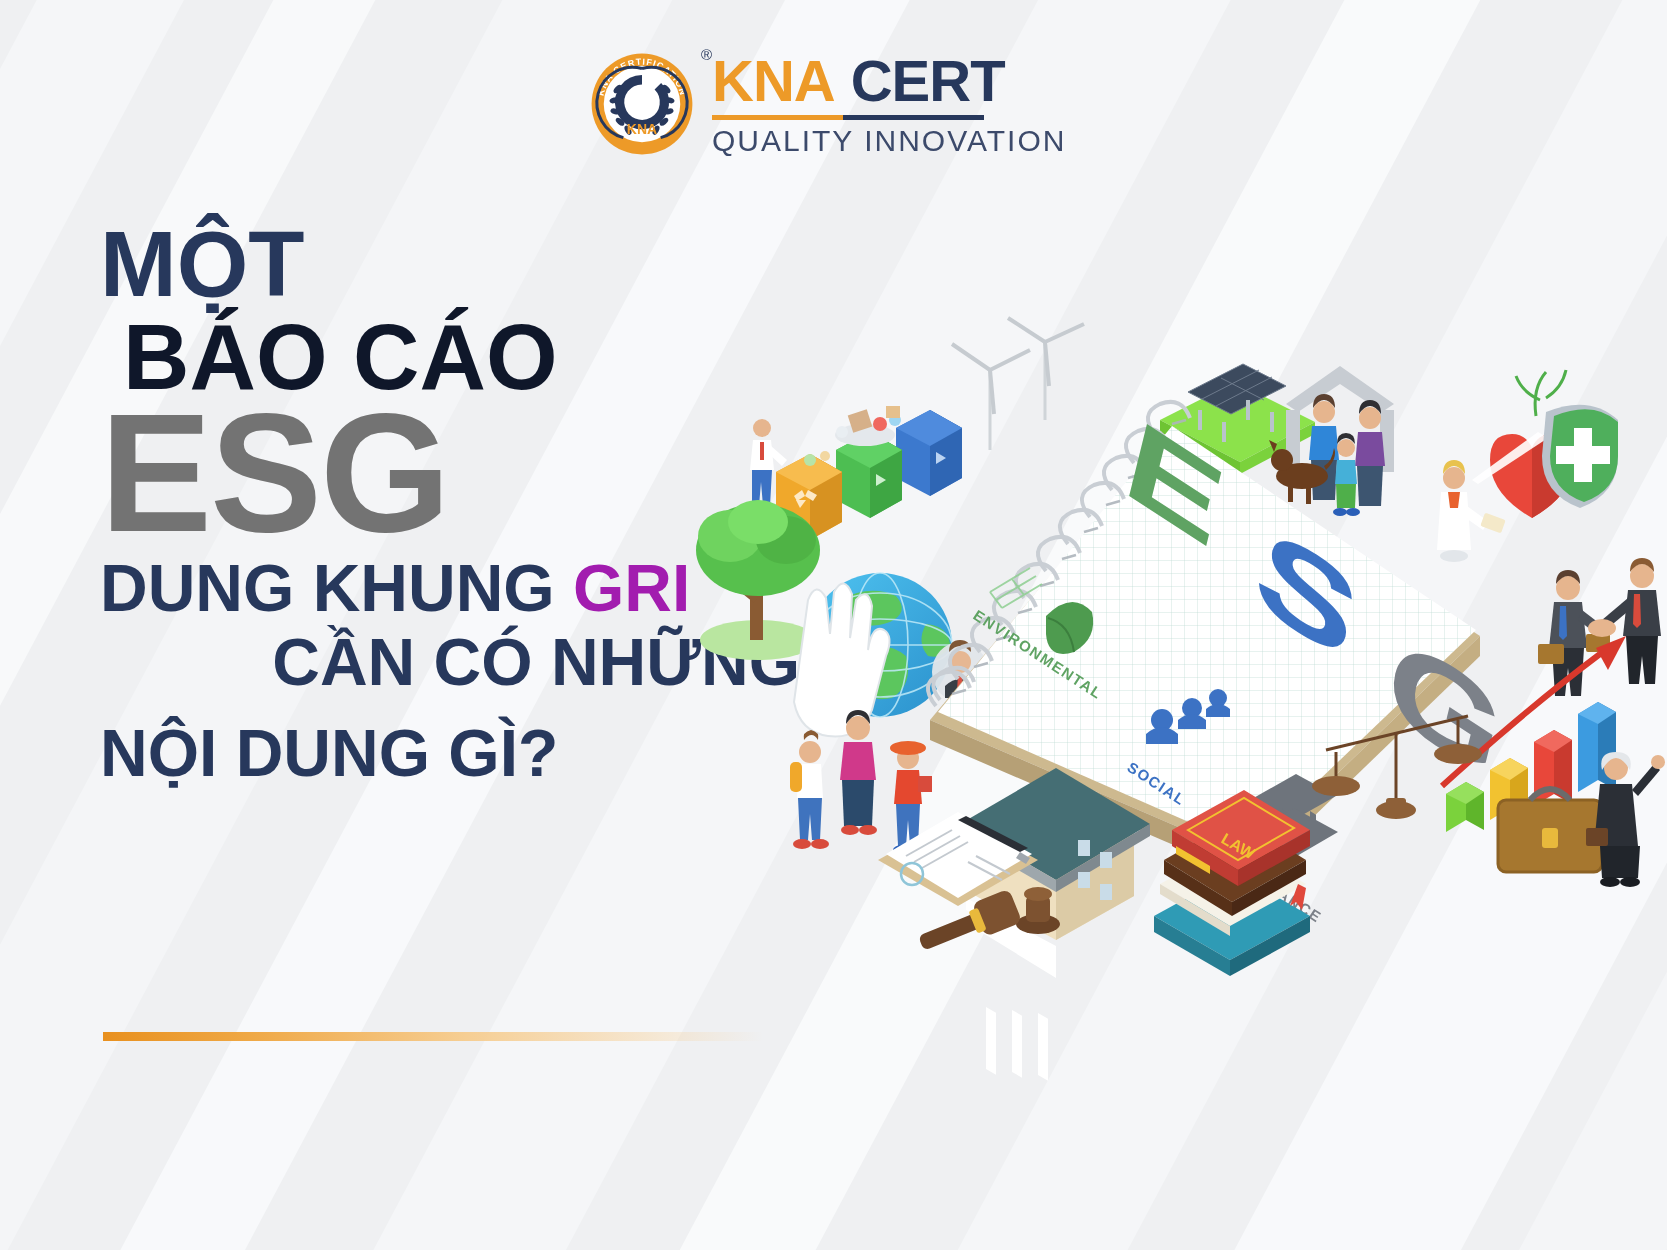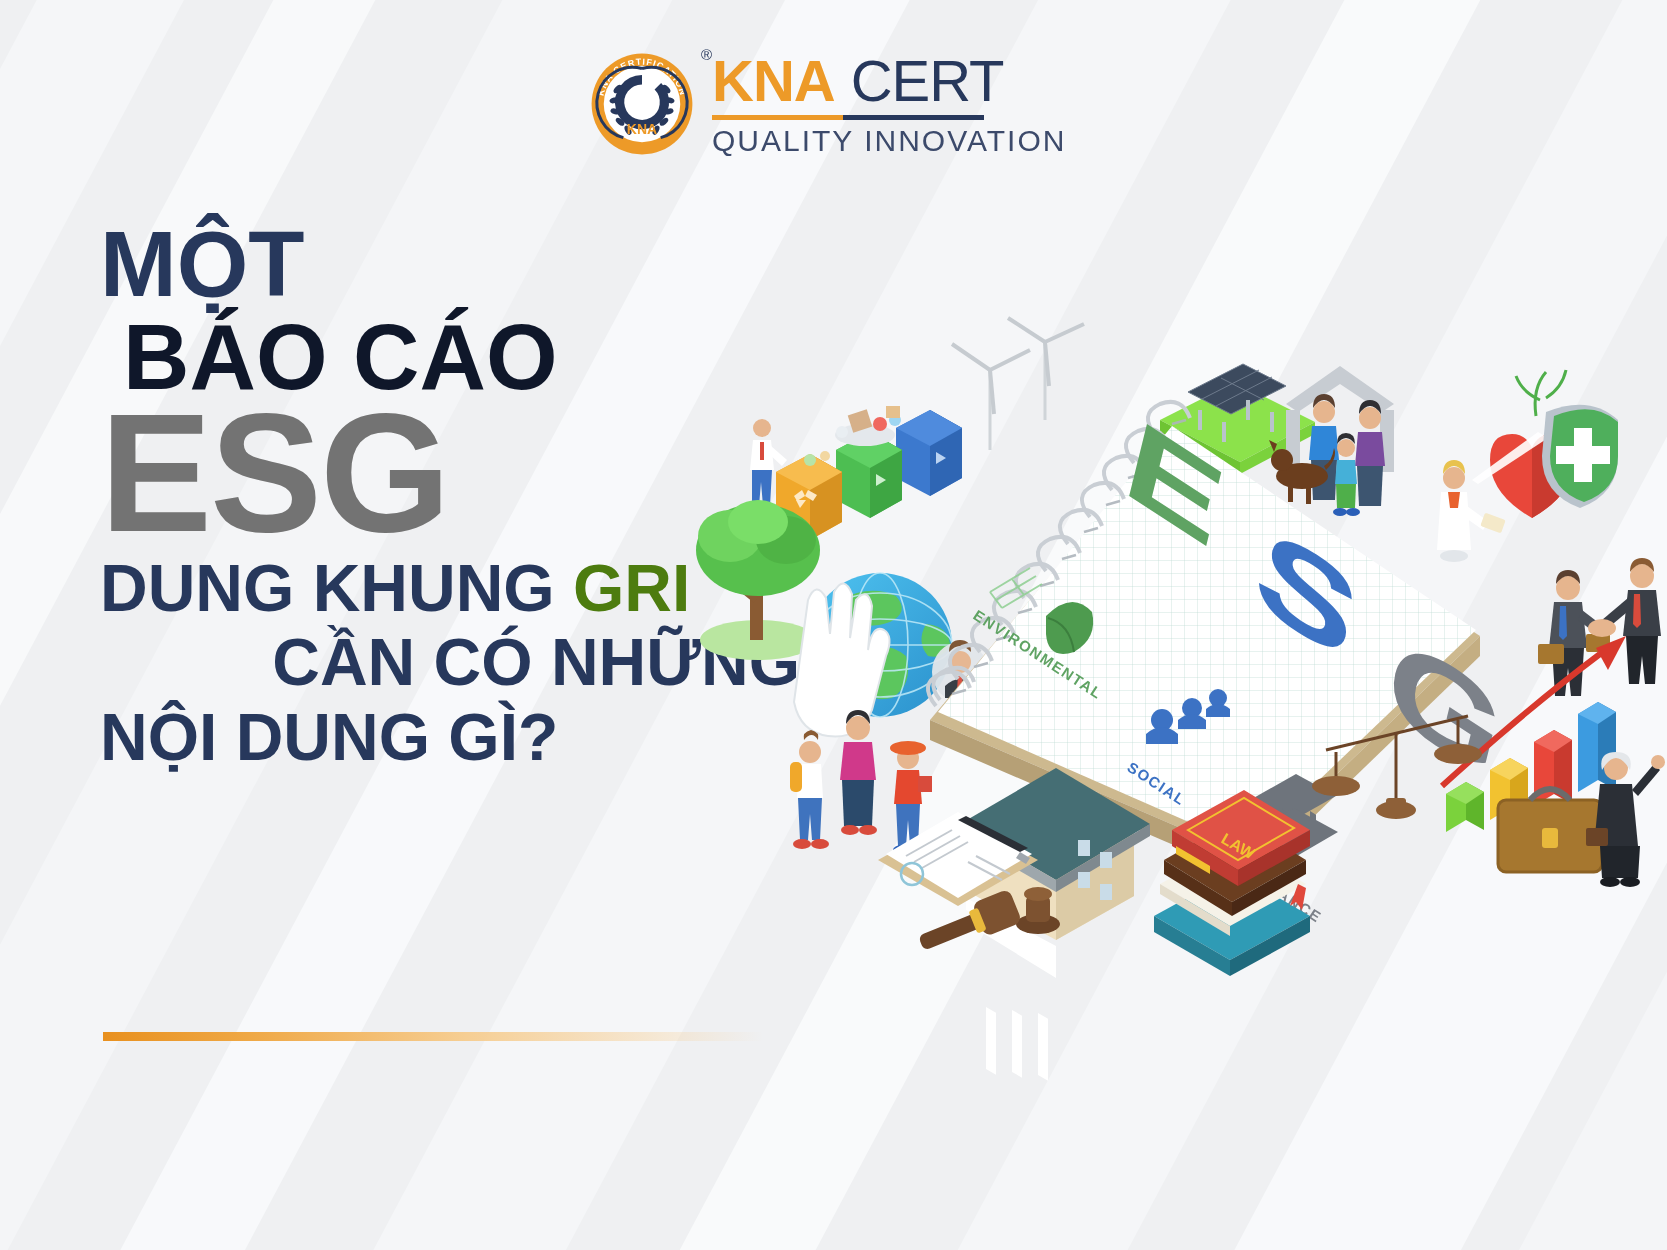--- a/index.html
+++ b/index.html
@@ -18,38 +18,38 @@
     transform:rotate(28deg);
     transform-origin:center;
   }
 
   
   #logo{position:absolute;left:586px;top:48px;display:flex;align-items:center;gap:14px;}
   #badge{width:112px;height:112px;position:relative;flex:none;}
   #wordmark{display:flex;flex-direction:column;justify-content:center;}
   .wm-top{display:flex;align-items:baseline;gap:16px;line-height:1;}
   .wm-kna{font-size:58px;font-weight:bold;letter-spacing:-1px;color:#ED9A28;}
-  .wm-cert{font-size:58px;font-weight:normal;letter-spacing:-1px;color:#27385C;}
+  .wm-cert{font-size:58px;font-weight:bold;letter-spacing:-1px;color:#27385C;}
   .wm-rule{height:5px;margin:5px 0 6px 0;width:272px;
      background:linear-gradient(90deg,#ED9A28 0%,#ED9A28 48%,#27385C 48%,#27385C 100%);}
   .wm-sub{font-size:30px;letter-spacing:2.0px;color:#3C4A6B;line-height:1;white-space:nowrap;}
 
   
   #headline{position:absolute;left:100px;top:222px;width:700px;}
   .hl{
     font-weight:bold;line-height:0.92;letter-spacing:-1px;
     margin:0;white-space:nowrap;font-family:"Liberation Sans",sans-serif;
   }
   .l1{font-size:92px;color:#27385C;letter-spacing:0px;}
   .l2{font-size:92px;color:#0f172a;margin-top:8px;letter-spacing:0px;margin-left:23px;}
   .l3{font-size:168px;color:#737373;margin-top:2px;line-height:0.86;letter-spacing:-2px;}
   .l4{font-size:66px;color:#27385C;margin-top:12px;letter-spacing:0px;}
-  .l4 .gri{color:#4d7c0f;}
+  .l4 .gri{color:#a21caf;}
   .l5{font-size:66px;color:#27385C;margin-top:14px;letter-spacing:0px;text-align:right;}
-  .l6{font-size:66px;color:#27385C;margin-top:14px;letter-spacing:0px;}
+  .l6{font-size:66px;color:#27385C;margin-top:30px;letter-spacing:0px;}
   #underline{position:absolute;left:103px;top:1032px;width:660px;height:9px;
      background:linear-gradient(90deg,#E8901F 0%,#EFA845 22%,#F6CE93 55%,rgba(239,240,242,0) 100%);}
 
   
   #illus{position:absolute;left:690px;top:300px;width:960px;height:640px;}
   #illus svg{width:100%;height:100%;display:block;overflow:visible;}
   .lbl{font-family:"Liberation Sans",sans-serif;font-weight:bold;}
 </style>
 </head>
 <body>

